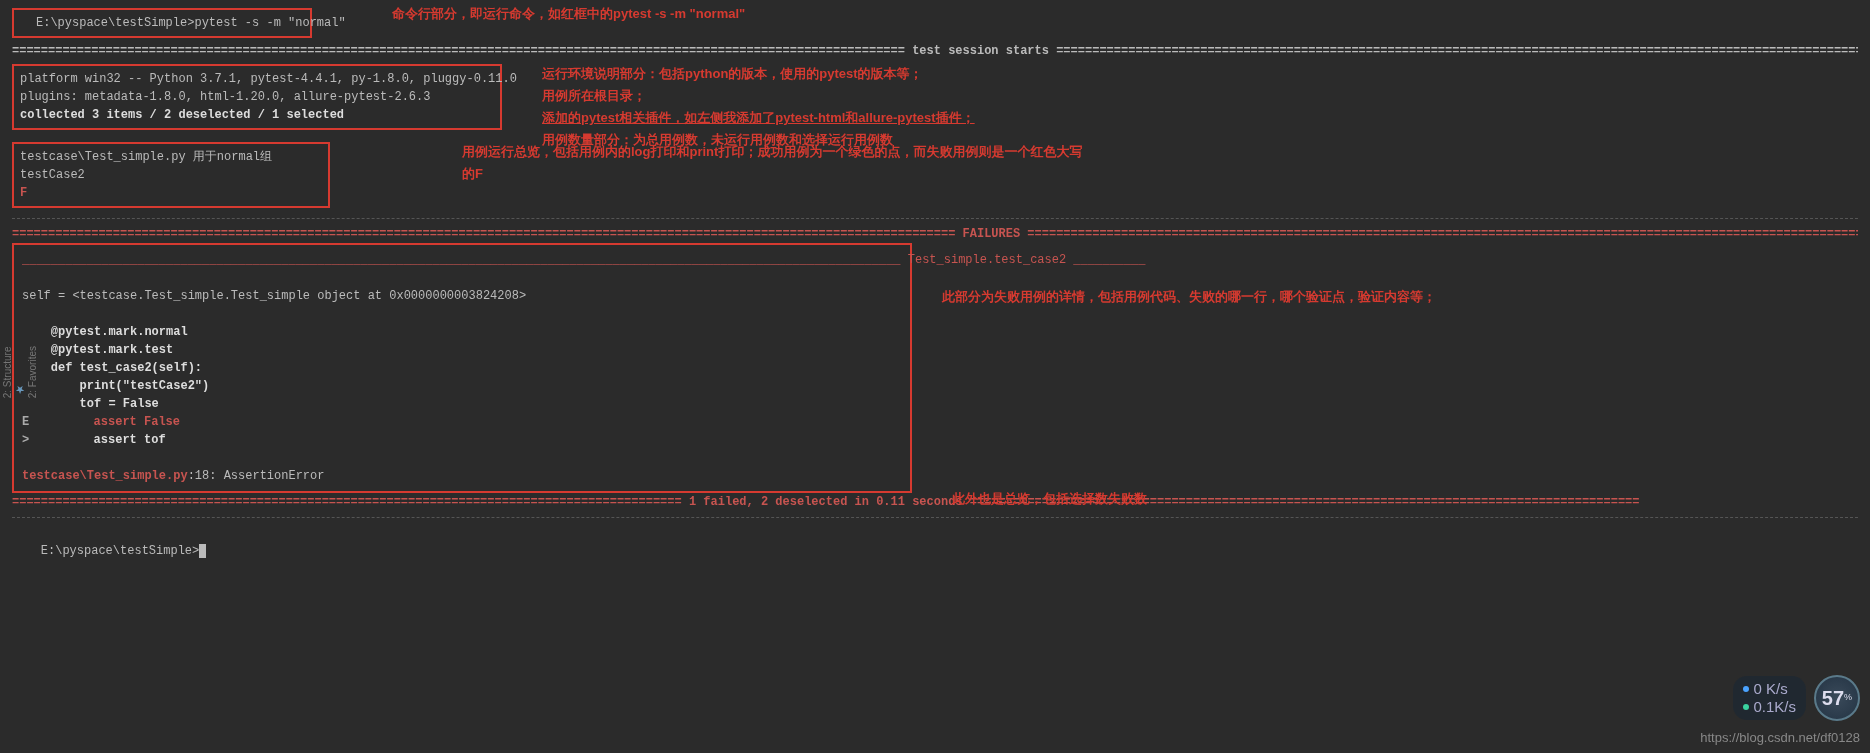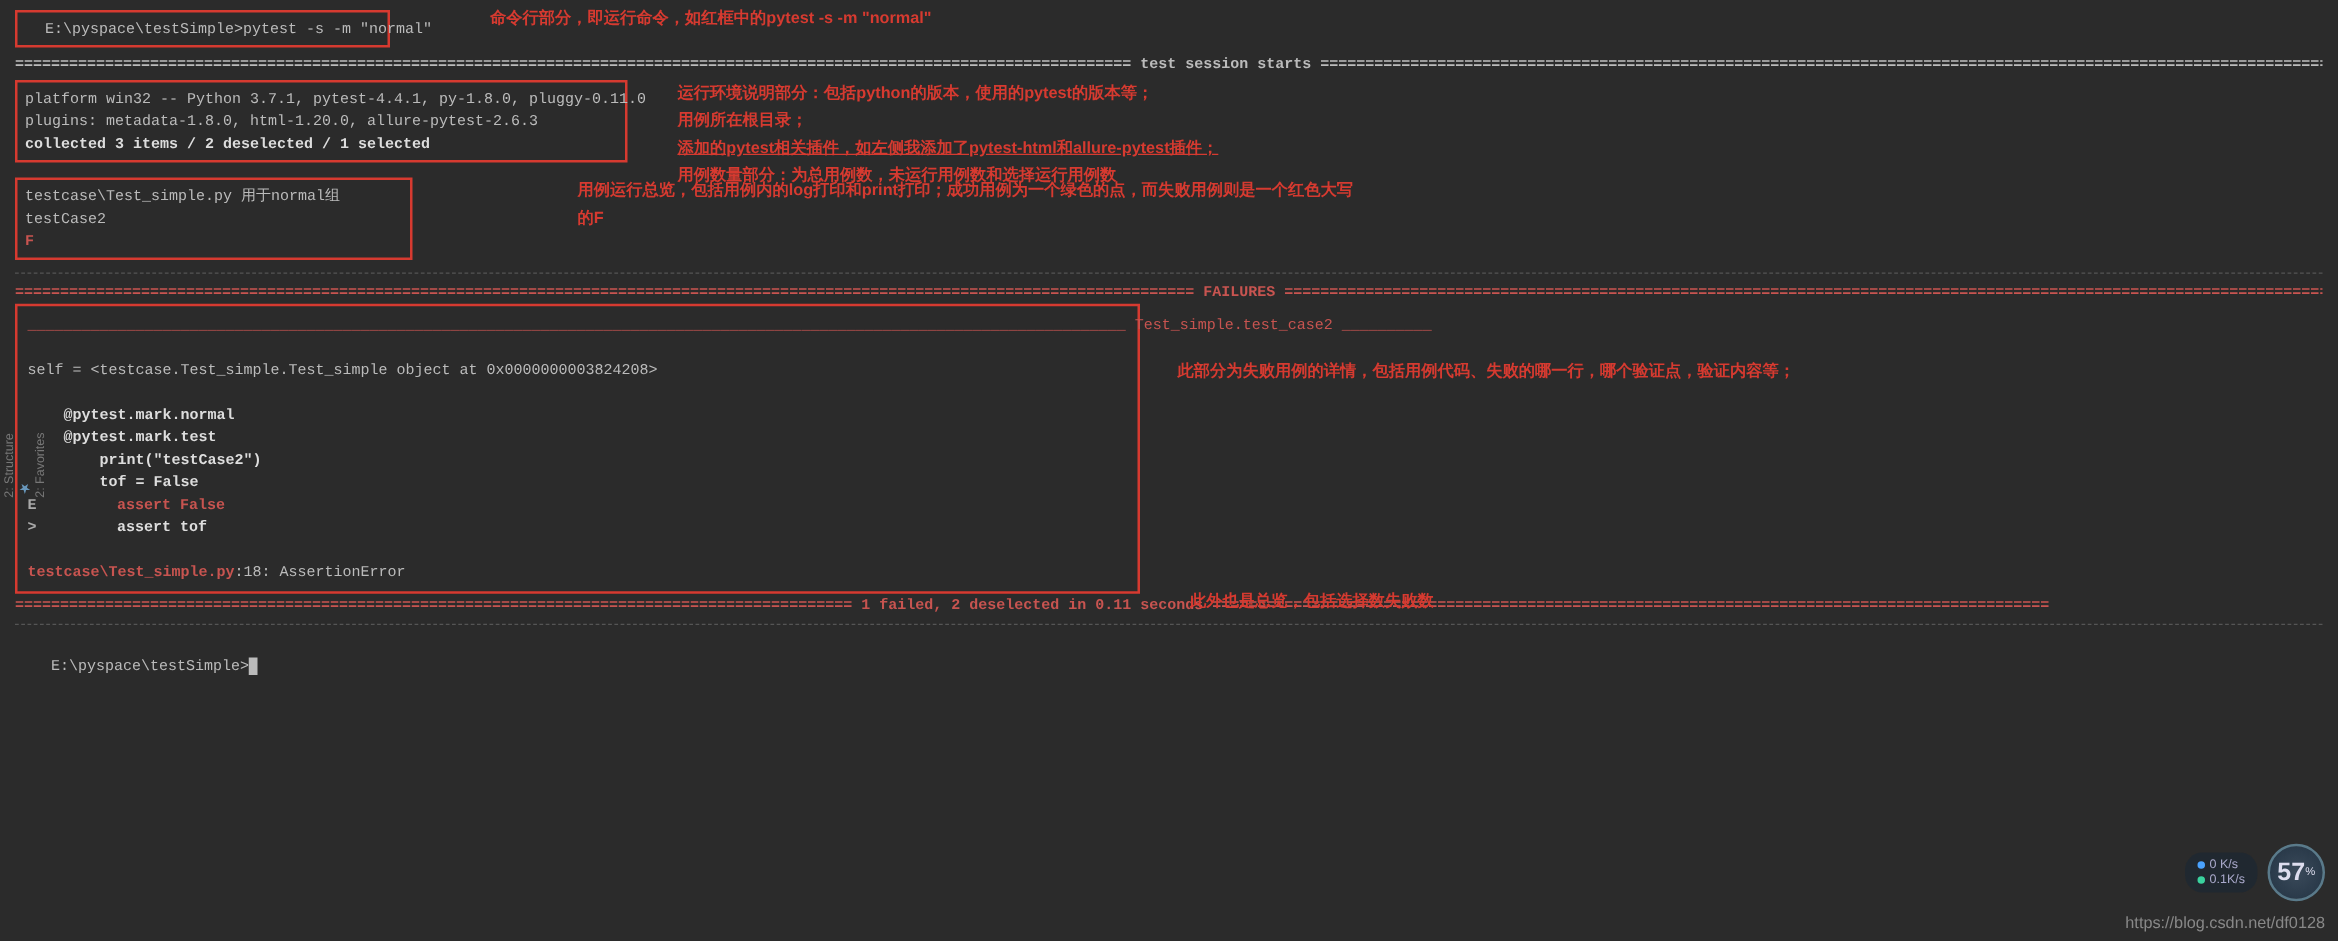--- a/index.html
+++ b/index.html
@@ -80,21 +80,21 @@
     bottom: 32px;
     display: flex;
     align-items: center;
     gap: 8px;
   }
   .rates {
     background: rgba(30,40,50,0.8);
     border-radius: 14px;
     padding: 4px 10px;
     font-family: Arial, sans-serif;
-    font-size: 10px;
+    font-size: 15px;
     color: #aac;
     line-height: 1.2;
   }
   .rates .row { display:flex; align-items:center; gap:4px; }
   .dot-up { width:6px;height:6px;border-radius:50%;background:#4aa3ff;display:inline-block;}
   .dot-down { width:6px;height:6px;border-radius:50%;background:#3ad29f;display:inline-block;}
   .pct-circle {
     width: 46px; height:46px; border-radius:50%;
     background: radial-gradient(circle,#3a4a5a 0%, #2a3a4a 70%);
     border: 2px solid #5a7a8a;
@@ -176,20 +176,21 @@
   <div class="failures-title">=================================================================================================================================== FAILURES ===================================================================================================================================</div>
 
   <div style="position:relative;">
     <div class="block4" style="width:900px; padding:6px 8px;">
       <div class="test-title">__________________________________________________________________________________________________________________________ Test_simple.test_case2 __________</div>
       <div style="height:18px;"></div>
       <div class="line">self = &lt;testcase.Test_simple.Test_simple object at 0x0000000003824208&gt;</div>
       <div style="height:18px;"></div>
       <div class="line bold">    @pytest.mark.normal</div>
       <div class="line bold">    @pytest.mark.test</div>
+      <div class="line bold">    def test_case2(self):</div>
       <div class="line bold">        print("testCase2")</div>
       <div class="line bold">        tof = False</div>
       <div class="line err-red"><span class="gutter-arrow">E</span><span>        assert False</span></div>
       <div class="line bold"><span class="gutter-arrow">&gt;</span><span>        assert tof</span></div>
       <div style="height:18px;"></div>
       <div class="line"><span class="err-loc">testcase\Test_simple.py</span><span>:18: AssertionError</span></div>
     </div>
     <div class="red-anno" style="left:930px; top:44px;">此部分为失败用例的详情，包括用例代码、失败的哪一行，哪个验证点，验证内容等；</div>
   </div>
 

